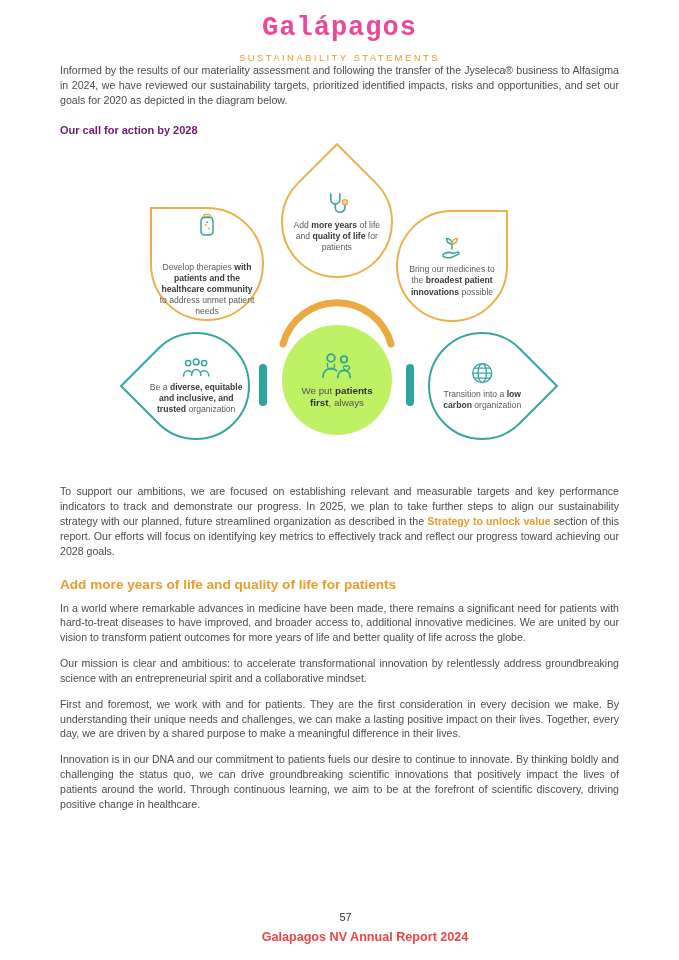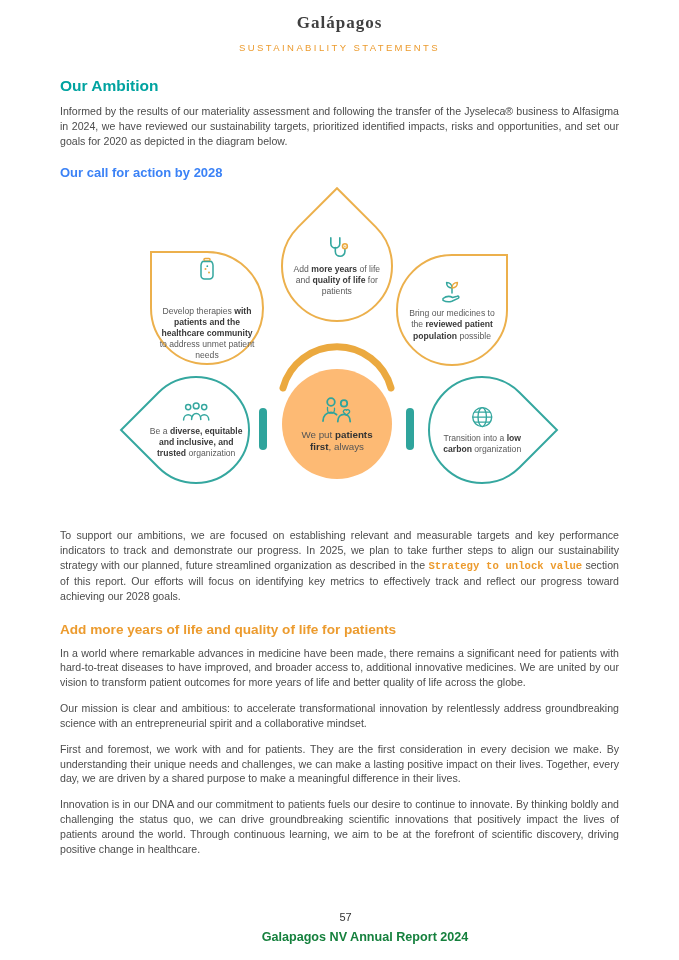--- a/index.html
+++ b/index.html
@@ -4,37 +4,37 @@
 <style>
   * { margin:0; padding:0; box-sizing:border-box; }
   html,body { background:#ffffff; }
   .page {
     position:relative; width:679px; height:960px; background:#fff;
     font-family:"Liberation Sans", sans-serif; color:#4c4c4c; overflow:hidden;
   }
   
   .header { text-align:center; padding-top:13px; }
   .logo {
-    font-family:Liberation Serif, serif; font-weight:bold; font-size:17px;
-    color:#404040; letter-spacing:1px;
+    font-family:Liberation Mono, monospace; font-weight:bold; font-size:27px;
+    color:#ec4899; letter-spacing:1px;
   }
   .subtitle {
     margin-top:9px; color:#EC9B2E; font-size:9.5px; letter-spacing:2.4px;
     font-weight:normal;
   }
   
   .content { margin:0 60px; }
   h1.teal { color:#00A3A0; font-size:15.5px; margin:24px 0 9px; font-weight:bold; }
-  h2.teal { color:#3b82f6; font-size:13px; margin:17px 0 0; font-weight:bold; }
+  h2.teal { color:#701a75; font-size:11px; margin:17px 0 0; font-weight:bold; }
   h2.orange { color:#EC9B2E; font-size:13.6px; margin:18px 0 9px; font-weight:bold; }
   p.body {
     font-size:10.6px; line-height:1.4; text-align:justify; color:#4c4c4c;
     margin-bottom:11px;
   }
-  .accent-link { color:#EC9B2E; font-weight:bold;font-family:Liberation Mono, monospace; }
+  .accent-link { color:#EC9B2E; font-weight:bold; }
   
   .diagram { position:relative; width:679px; height:320px; margin-top:4px; }
   .petal {
     position:absolute; border:2px solid; background:#fff;
     display:flex; align-items:center; justify-content:center;
   }
   .petal .inner {
     display:flex; flex-direction:column; align-items:center; gap:3px;
     text-align:center; font-size:8.6px; line-height:1.3; color:#5a5a5a;
   }
@@ -44,48 +44,47 @@
   .petal-left   { left:150px; top:67px;  width:114px; height:114px; border-color:#ECB04C; border-radius:0 50% 50% 50%; }
   .petal-left .inner   { width:98px;gap:24px; }
   .petal-right  { left:396px; top:70px;  width:112px; height:112px; border-color:#ECB04C; border-radius:50% 0 50% 50%; }
   .petal-right .inner  { width:90px; }
   .petal-bleft  { left:142px; top:192px; width:108px; height:108px; border-color:#35A79F; border-radius:0 50% 50% 50%; transform:rotate(-45deg); }
   .petal-bleft .inner  { transform:rotate(45deg); width:100px; }
   .petal-bright { left:428px; top:192px; width:108px; height:108px; border-color:#35A79F; border-radius:50% 0 50% 50%; transform:rotate(45deg); }
   .petal-bright .inner { transform:rotate(-45deg); width:92px; }
   .center-circle {
     position:absolute; left:282px; top:185px; width:110px; height:110px;
-    border-radius:50%; background:#fdba74; display:flex; flex-direction:column;
+    border-radius:50%; background:#bef264; display:flex; flex-direction:column;
     align-items:center; justify-content:center; gap:4px; text-align:center;
   }
   .center-circle .ctext { width:84px; font-size:9.8px; line-height:1.3; color:#555; }
   .center-circle .ctext b { color:#333; }
   .arc { position:absolute; left:277px; top:146px; }
   .tbar { position:absolute; width:8px; height:42px; background:#2FA49C; border-radius:4px; top:224px; }
   .tbar-left { left:259px; }
   .tbar-right { left:406px; }
   .icon svg { display:block; }
   
   .footer { position:absolute; left:12px; right:0; bottom:16px; text-align:center; }
   .page-num { font-size:11px; color:#333; margin-bottom:7px; }
-  .report-title { font-size:12.6px; font-weight:bold; color:#15803d;padding-left:39px; }
+  .report-title { font-size:12.6px; font-weight:bold; color:#ef4444;padding-left:39px; }
 </style>
 </head>
 <body>
 
 <div class="page">
 
   <div class="header">
     <div class="logo">Galápagos</div>
     <div class="subtitle">SUSTAINABILITY STATEMENTS</div>
   </div>
 
   <div class="content">
 
-    <h1 class="teal">Our Ambition</h1>
     <p class="body">Informed by the results of our materiality assessment and following the transfer of the Jyseleca® business to Alfasigma in 2024, we have reviewed our sustainability targets, prioritized identified impacts, risks and opportunities, and set our goals for 2020 as depicted in the diagram below.</p>
 
     <h2 class="teal">Our call for action by 2028</h2>
   </div>
 
   <div class="diagram">
 
     <svg class="arc" width="120" height="62" viewBox="0 0 120 62">
       <path d="M 6 58 A 56 56 0 0 1 114 58" fill="none" stroke="#EBA93F" stroke-width="7" stroke-linecap="round"></path>
     </svg>
@@ -124,21 +123,21 @@
     <div class="petal petal-right">
       <div class="inner">
         <span class="icon">
           <svg width="28" height="26" viewBox="0 0 28 26" fill="none" stroke="#35A79F" stroke-width="1.5" stroke-linecap="round" stroke-linejoin="round">
             <path d="M14 14V8.5"></path>
             <path d="M14 9C14 5.5 11.8 3.6 8.6 3.6 8.6 7.1 10.8 9 14 9z"></path>
             <path d="M14 9c0-3.5 2.2-5.4 5.4-5.4 0 3.5-2.2 5.4-5.4 5.4z" stroke="#EBA93F"></path>
             <path d="M5 19.5c3.2-2.4 6.4-2.8 9.6-1l4.6-1.3c1.6-.5 2.4 1.5.9 2.2l-6.3 2.8c-3 1.1-6 .7-8.8-.9z"></path>
           </svg>
         </span>
-        <span>Bring our medicines to the <b>reviewed patient population</b> possible</span>
+        <span>Bring our medicines to the <b>broadest patient innovations</b> possible</span>
       </div>
     </div>
 
     <div class="petal petal-bleft">
       <div class="inner">
         <span class="icon">
           <svg width="32" height="22" viewBox="0 0 32 22" fill="none" stroke="#35A79F" stroke-width="1.5" stroke-linecap="round">
             <circle cx="8" cy="6.2" r="2.6"></circle>
             <circle cx="16" cy="5" r="2.9"></circle>
             <circle cx="24" cy="6.2" r="2.6"></circle>

